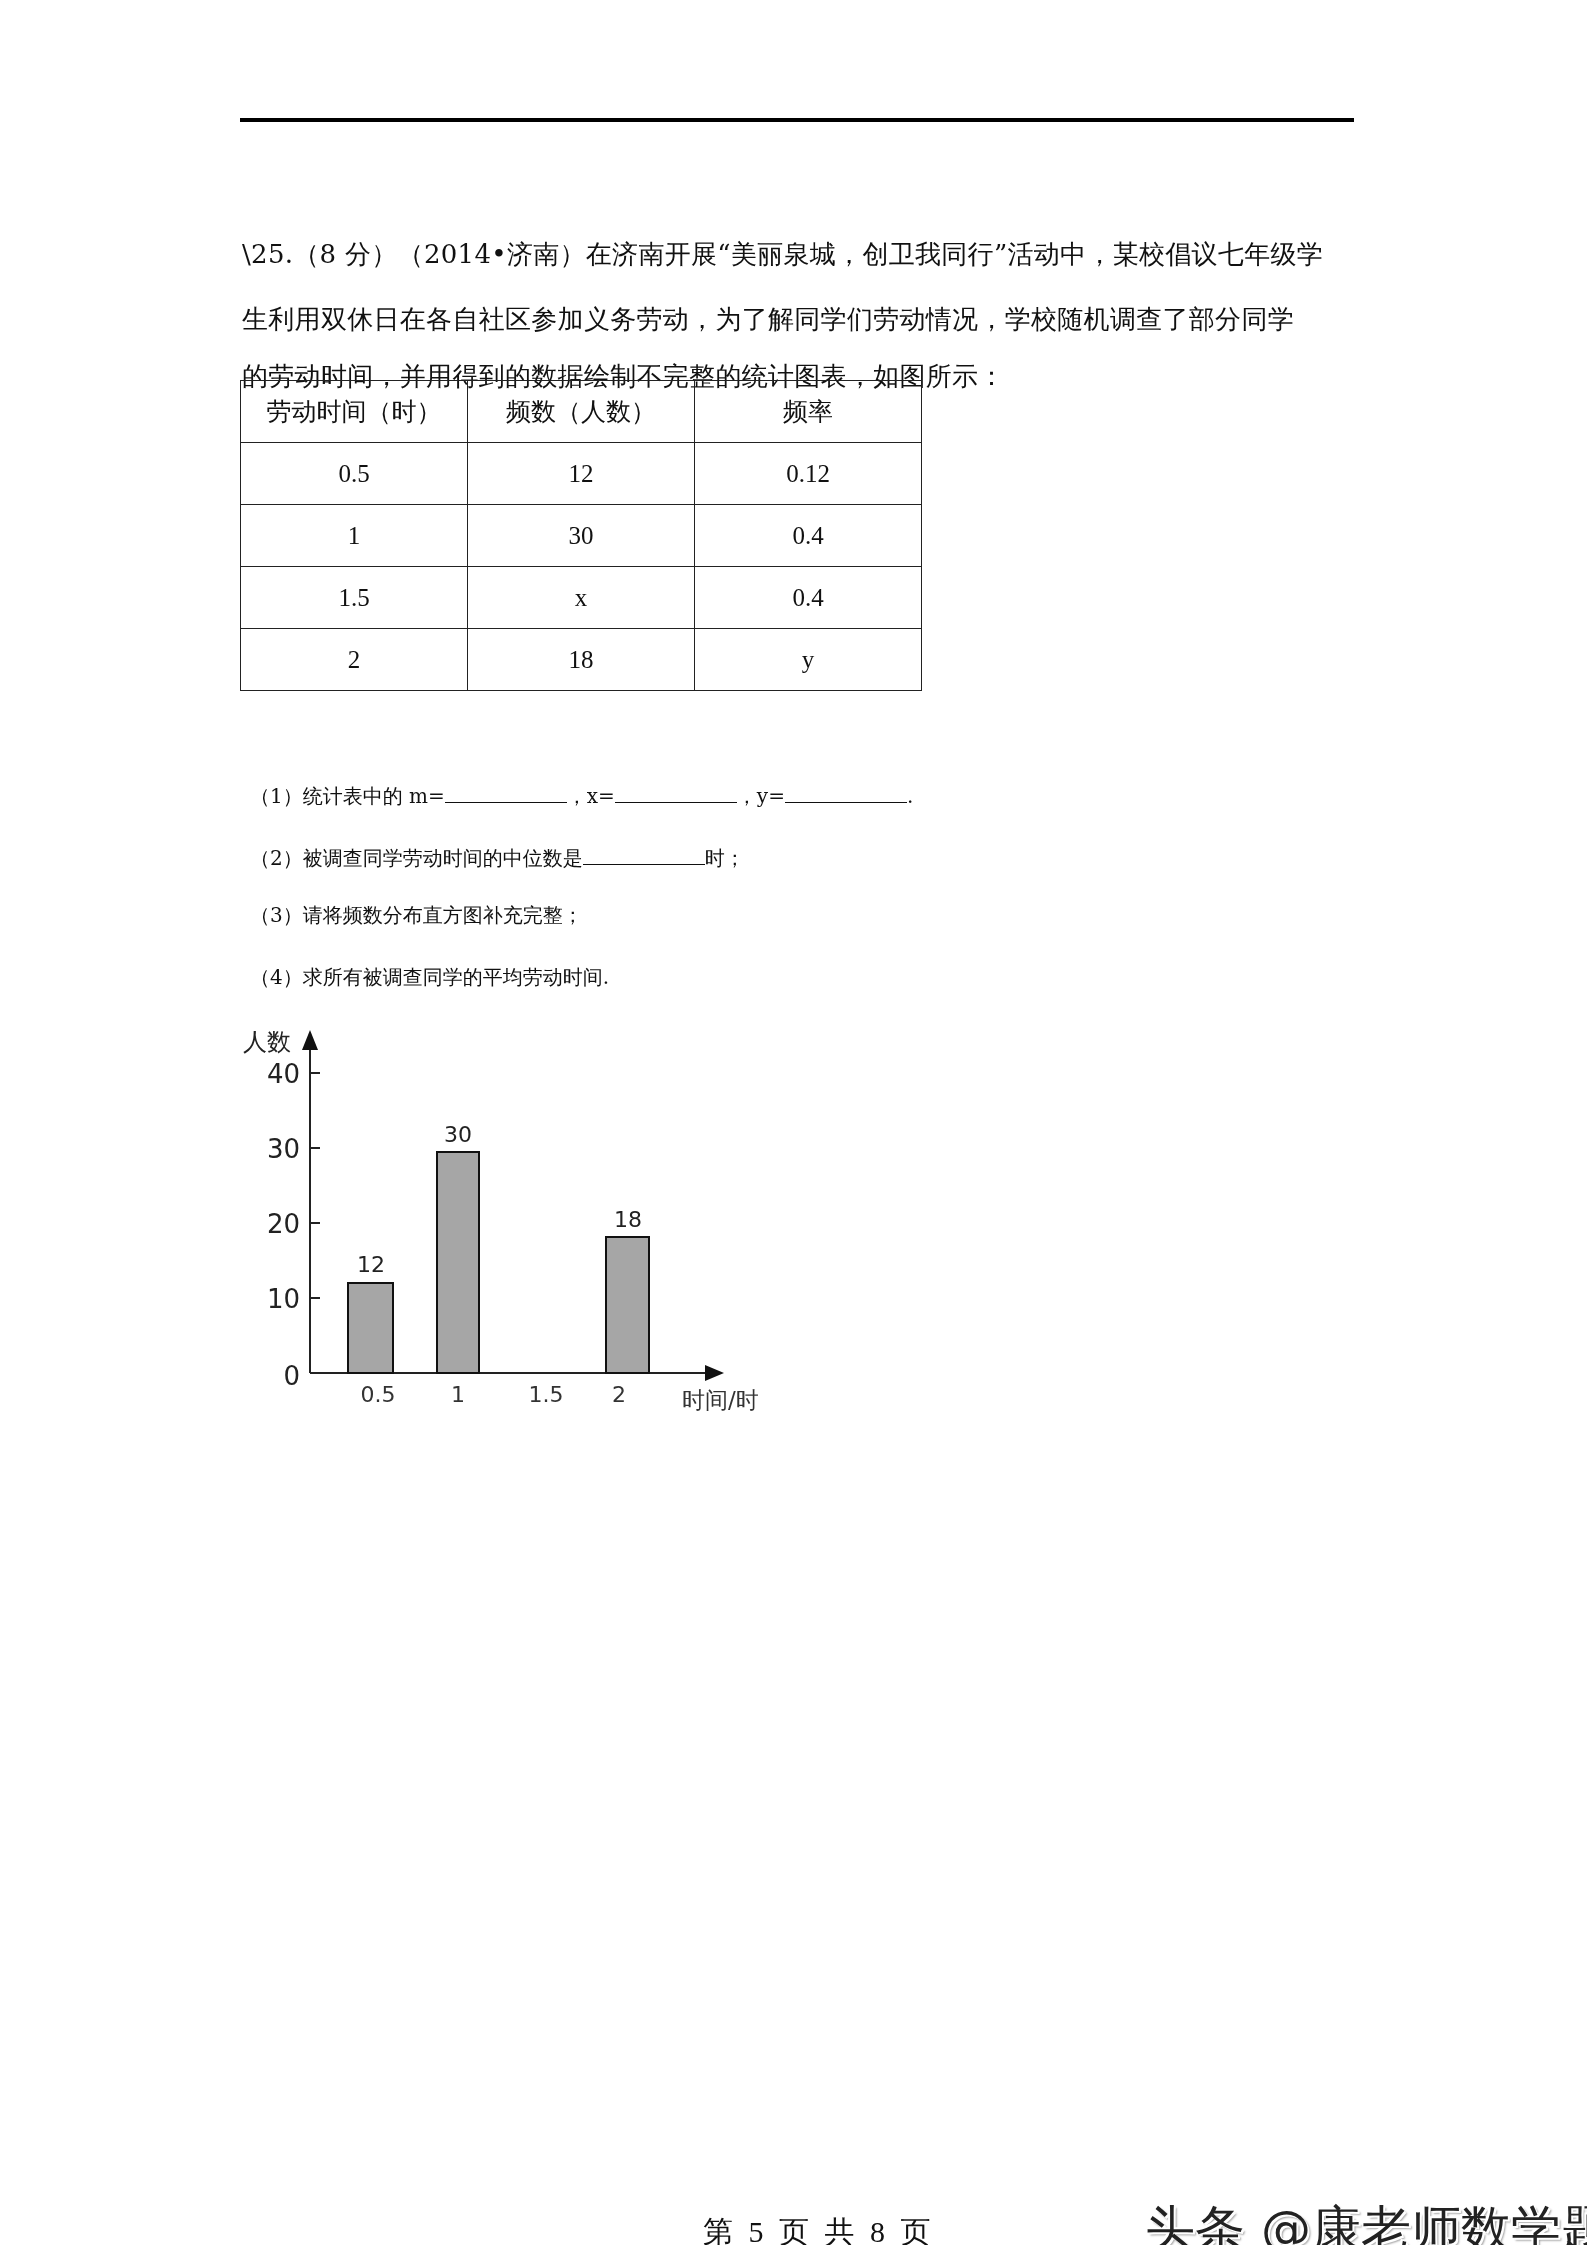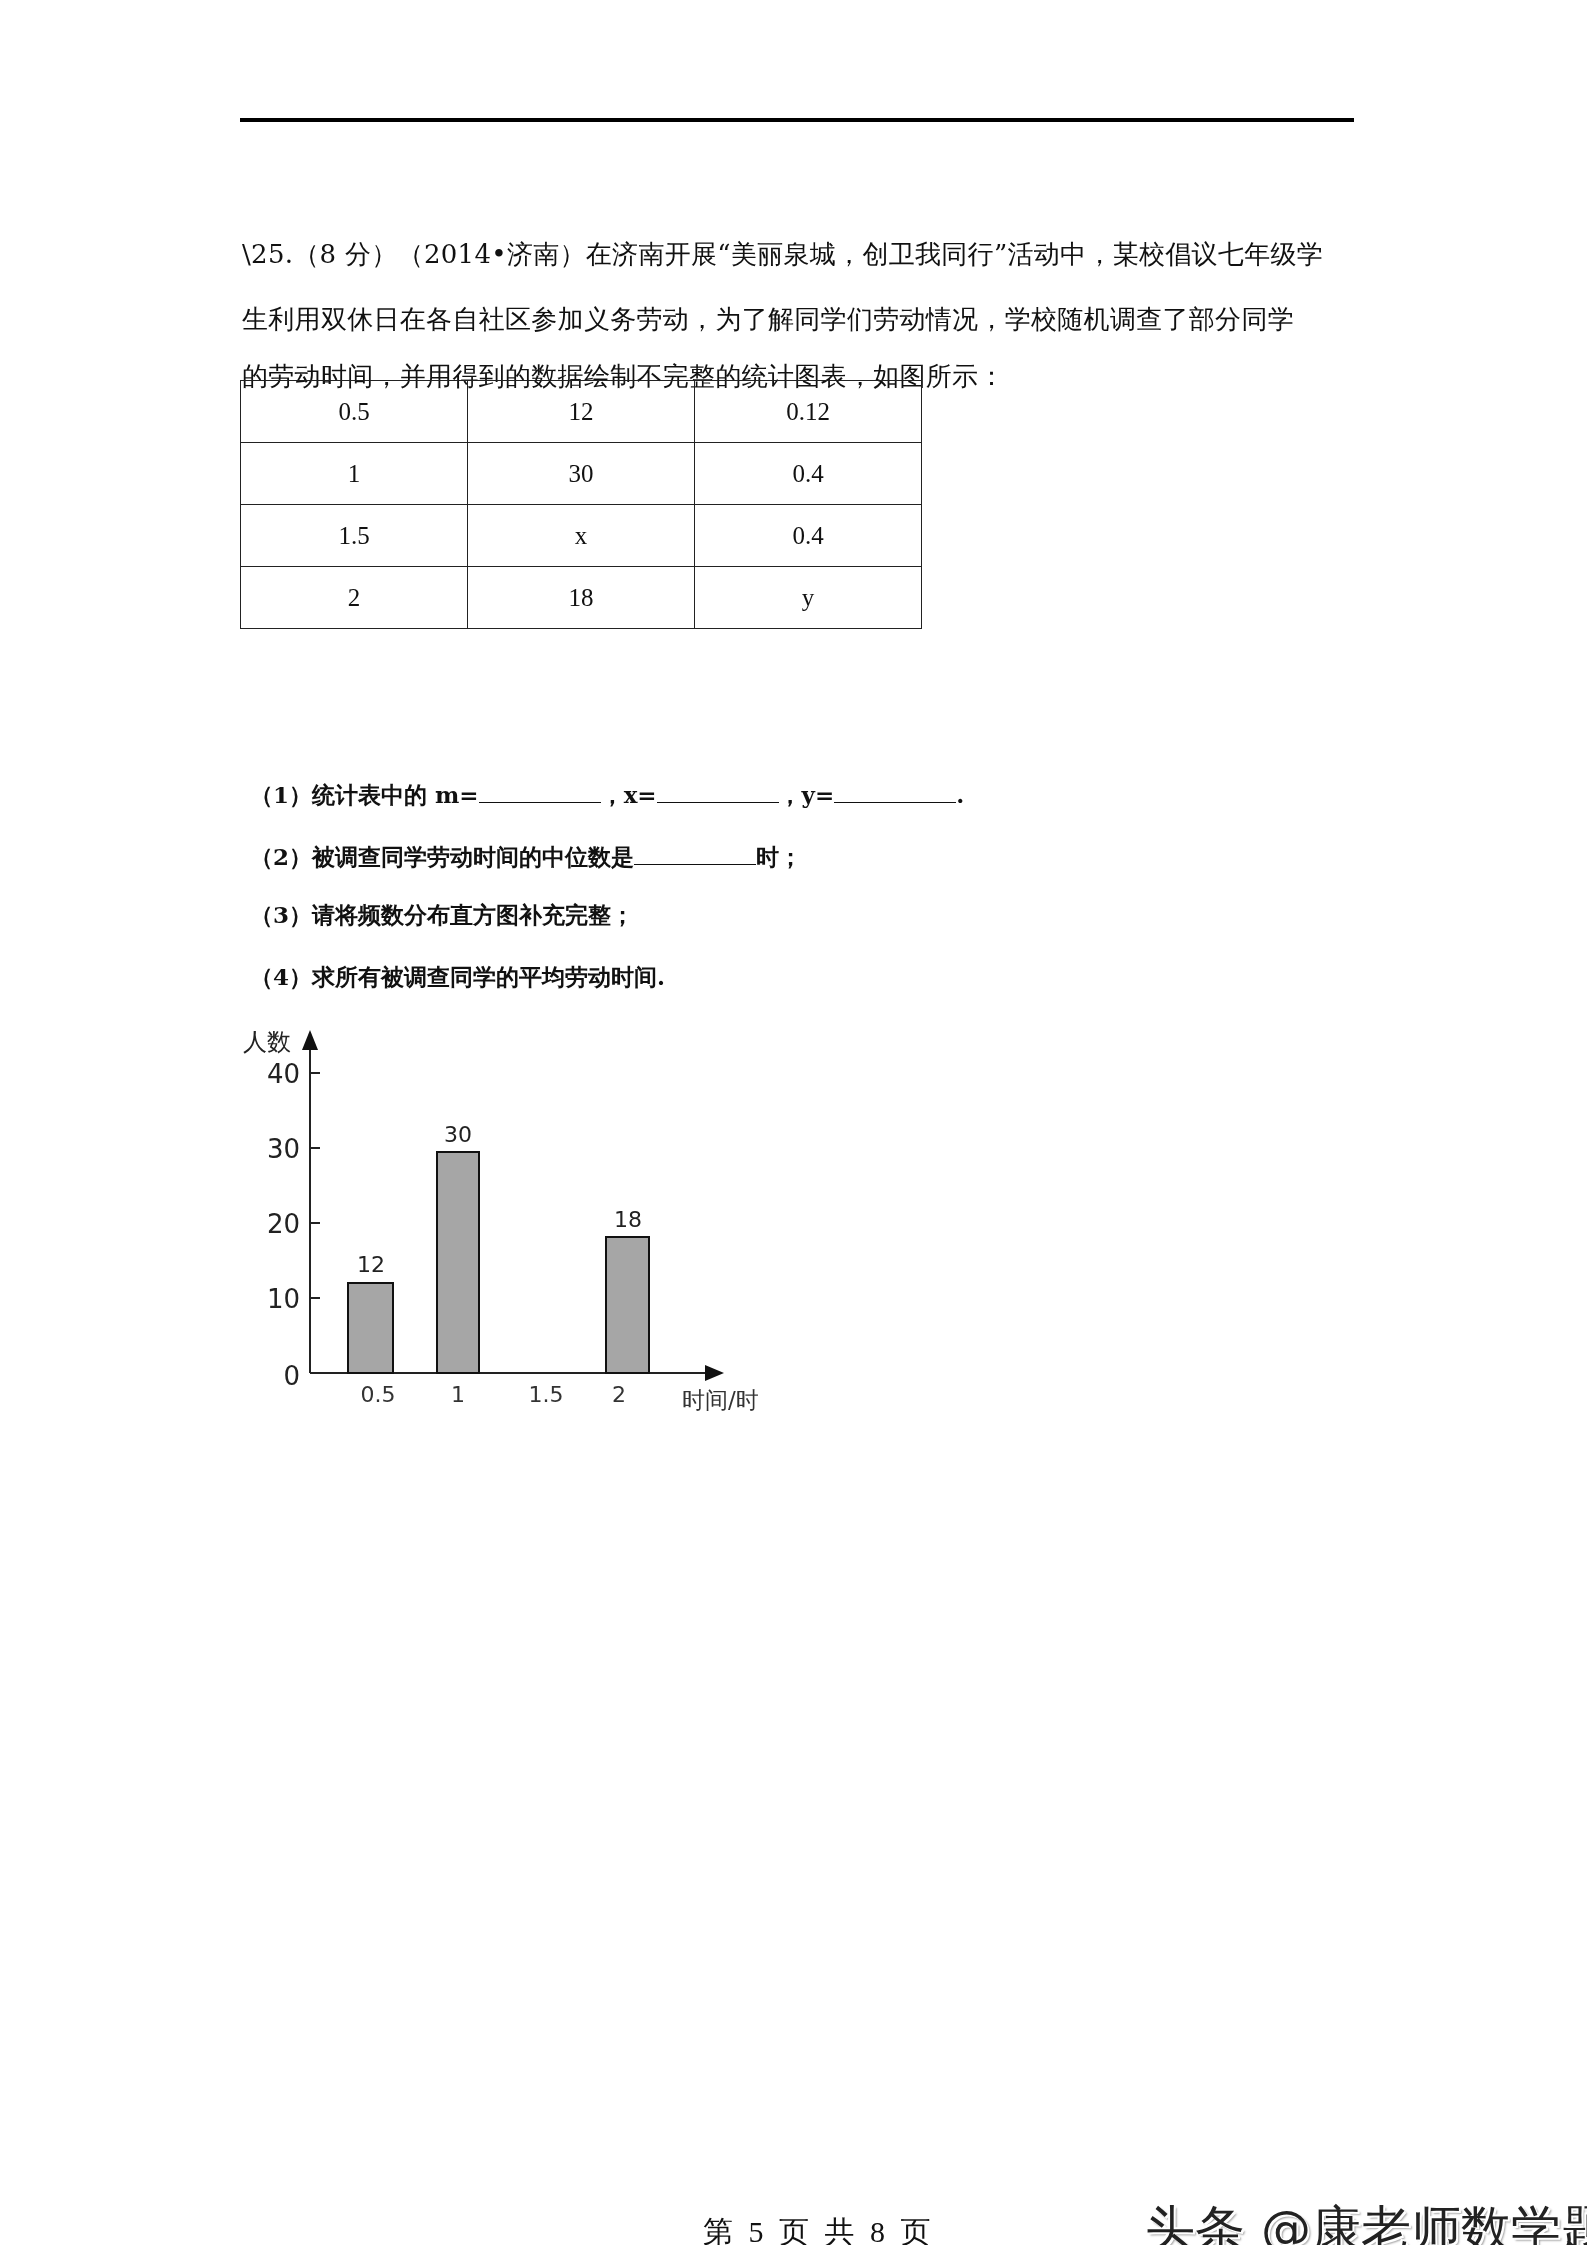--- a/index.html
+++ b/index.html
@@ -5,41 +5,46 @@
   html, body { margin: 0; padding: 0; background: #ffffff; }
   body { width: 1587px; height: 2245px; position: relative; overflow: hidden;
          font-family: "DejaVu Serif", "Liberation Serif", serif; color: #111; }
   .abs { position: absolute; }
   .header-rule { left: 240px; top: 118px; width: 1114px; height: 4px; background: #000; }
   .para { left: 242px; width: 1120px; font-size: 26px; line-height: 30px; white-space: nowrap; letter-spacing: 0.3px; margin-top: 31px; }
   table.stats { position: absolute; left: 240px; top: 380px; border-collapse: collapse;
                 font-family: "Liberation Serif", "DejaVu Serif", serif; }
   table.stats td { border: 1.5px solid #222; width: 226px; height: 61px; text-align: center;
                    vertical-align: middle; font-size: 25px; padding: 0; }
-  .q { left: 250px; font-size: 23px; line-height: 30px; white-space: nowrap; font-weight: bold; }
+  .q { left: 250px; font-size: 20px; line-height: 30px; white-space: nowrap; }
   .blank { display: inline-block; border-bottom: 1.5px solid #111; height: 24px; vertical-align: baseline; }
   .chart { position: absolute; left: 0; top: 0; }
   .chart text { font-family: "DejaVu Sans", sans-serif; }
   .footer { left: 703px; top: 2212px; font-size: 30px; letter-spacing: 4px; white-space: nowrap;
             font-family: "Liberation Serif", serif; }
   .watermark { left: 1145px; top: 2196px; font-size: 50px; white-space: nowrap; color: #222;
                font-family: "DejaVu Sans", sans-serif;
                text-shadow: 2px 2px 0 #fff, -2px -2px 0 #fff, 3px 3px 2px rgba(0,0,0,0.35); }
 </style>
 </head>
 <body>
 
 <div class="abs header-rule"></div>
 
 <div class="abs para" style="top:208px;">\25.（8 分）（2014•济南）在济南开展“美丽泉城，创卫我同行”活动中，某校倡议七年级学</div>
 <div class="abs para" style="top:273px;">生利用双休日在各自社区参加义务劳动，为了解同学们劳动情况，学校随机调查了部分同学</div>
 <div class="abs para" style="top:330px;">的劳动时间，并用得到的数据绘制不完整的统计图表，如图所示：</div>
 
 <table class="stats">
   <tbody>
+      <tr>
+    <td>劳动时间（时）</td>
+    <td>频数（人数）</td>
+    <td>频率</td>
+  </tr>
   <tr>
     <td>0.5</td>
     <td>12</td>
     <td>0.12</td>
   </tr>
   <tr>
     <td>1</td>
     <td>30</td>
     <td>0.4</td>
   </tr>

